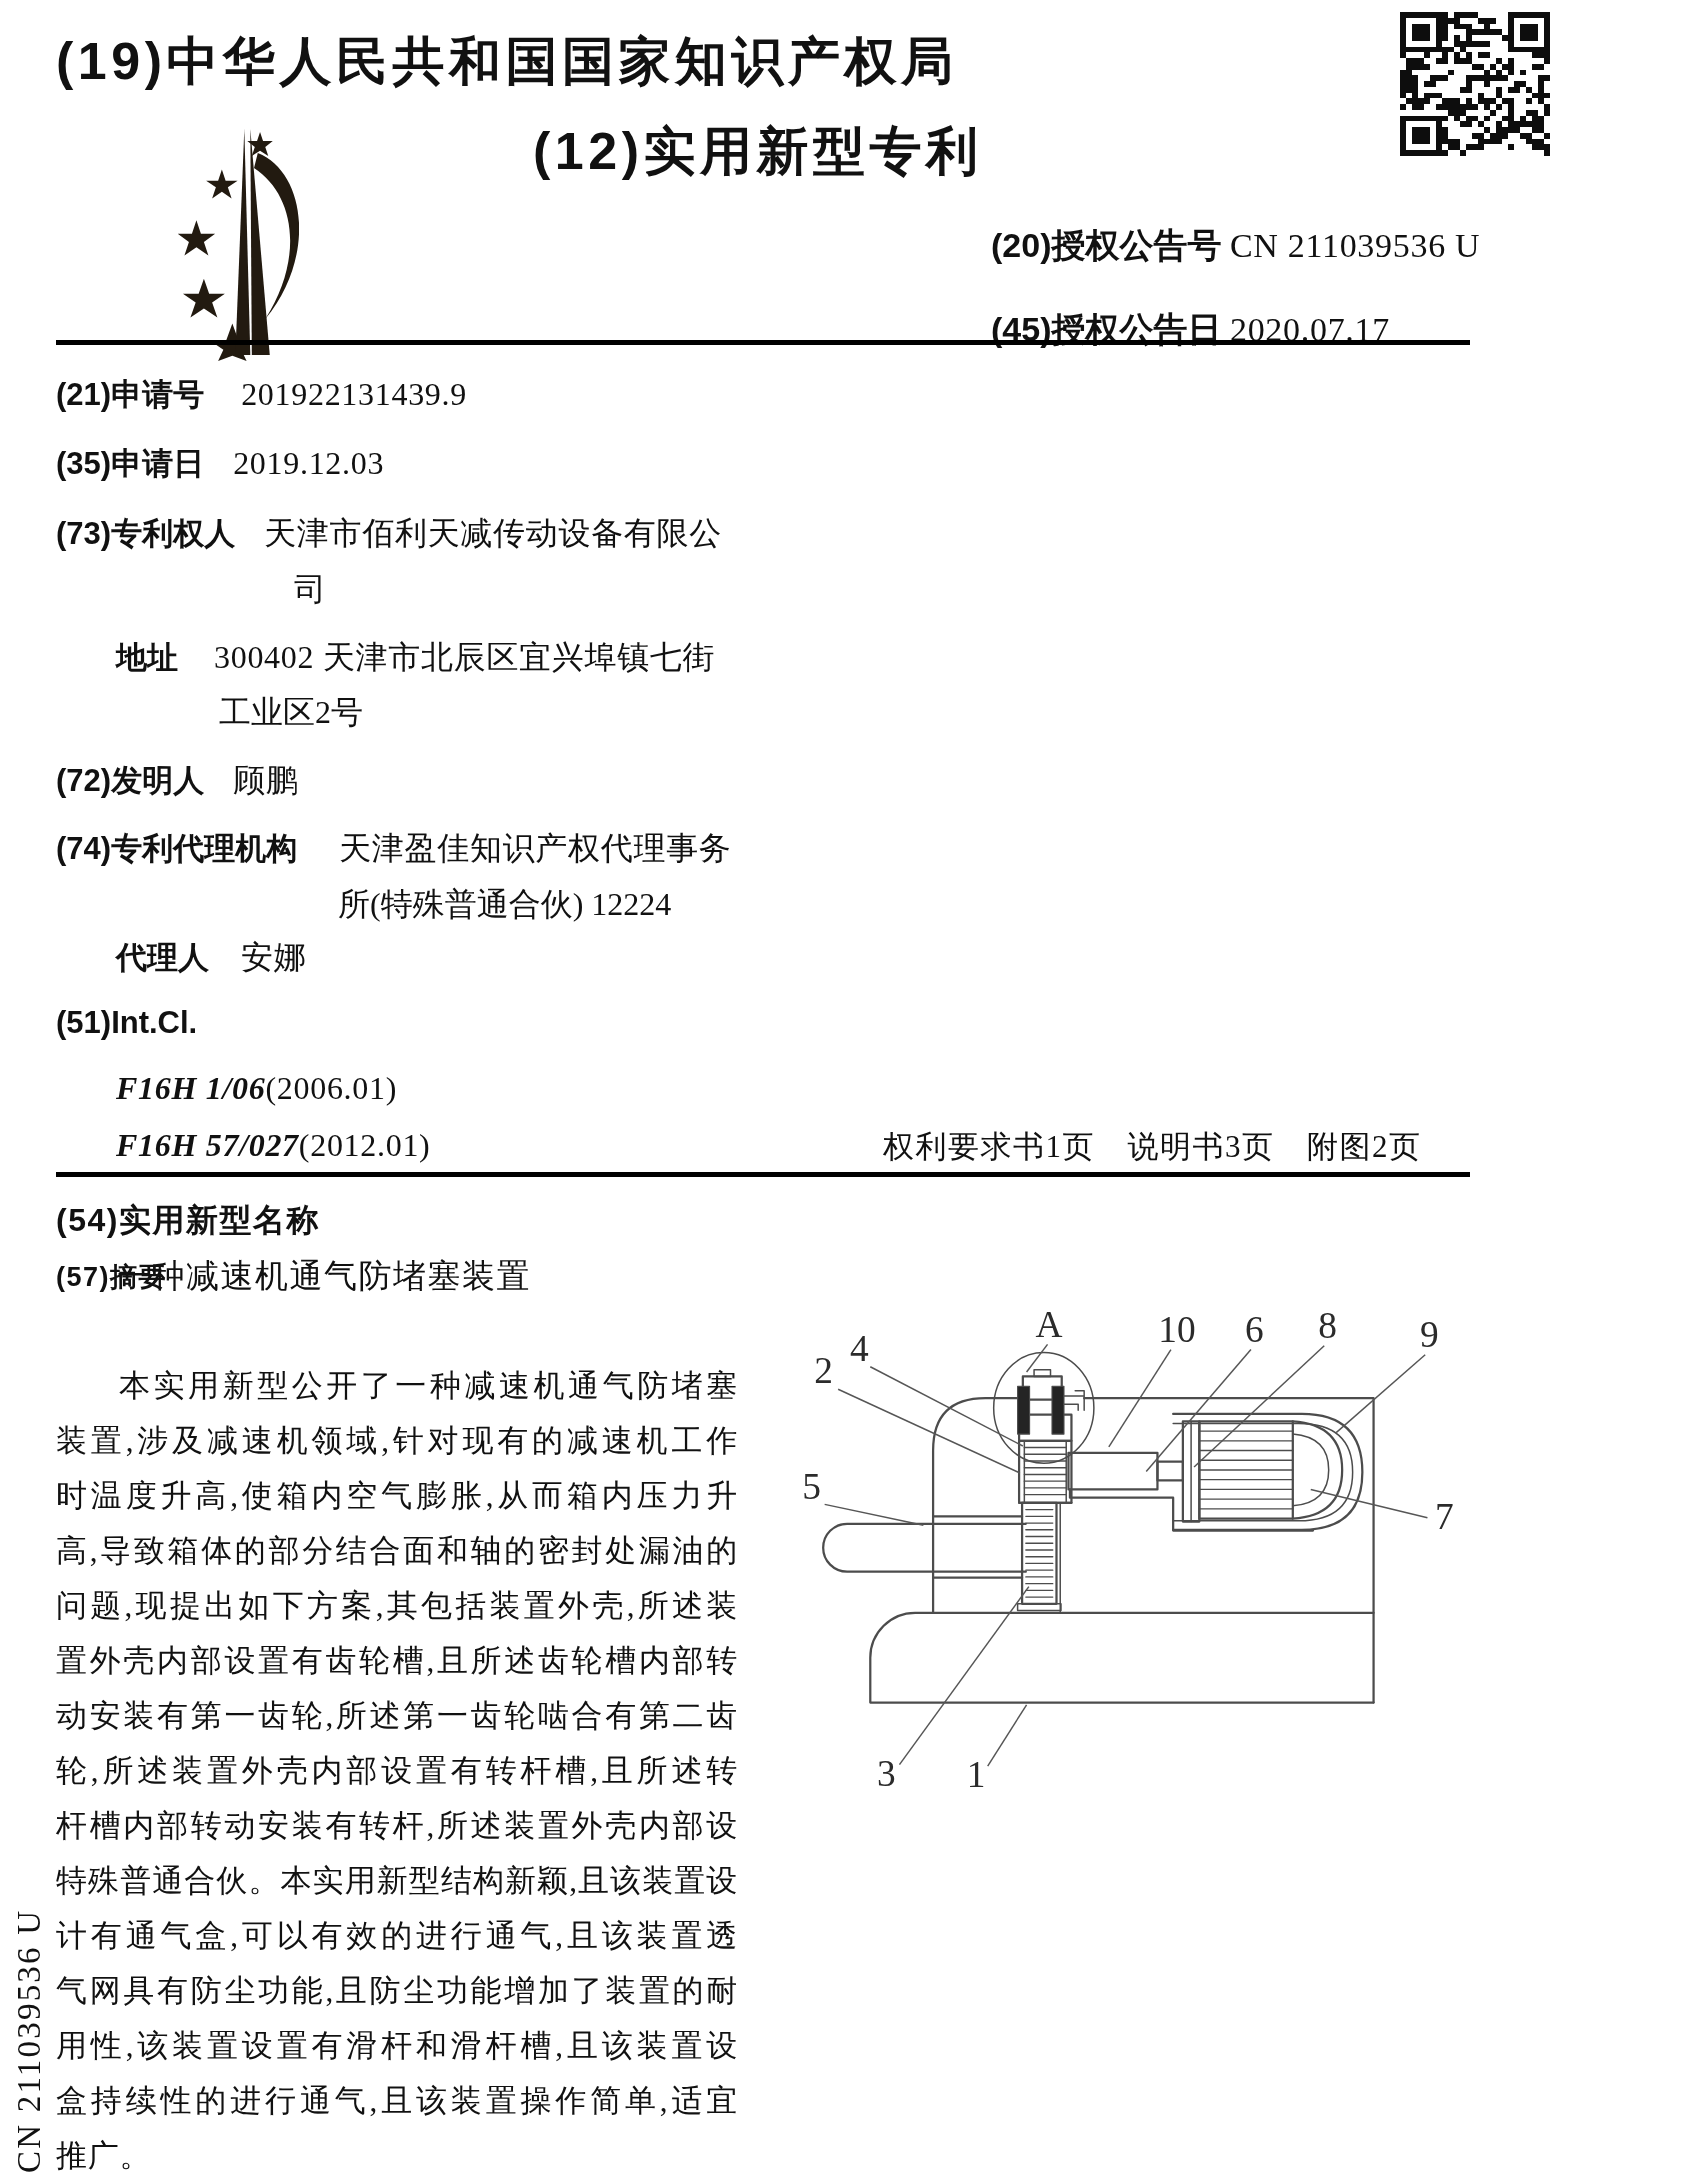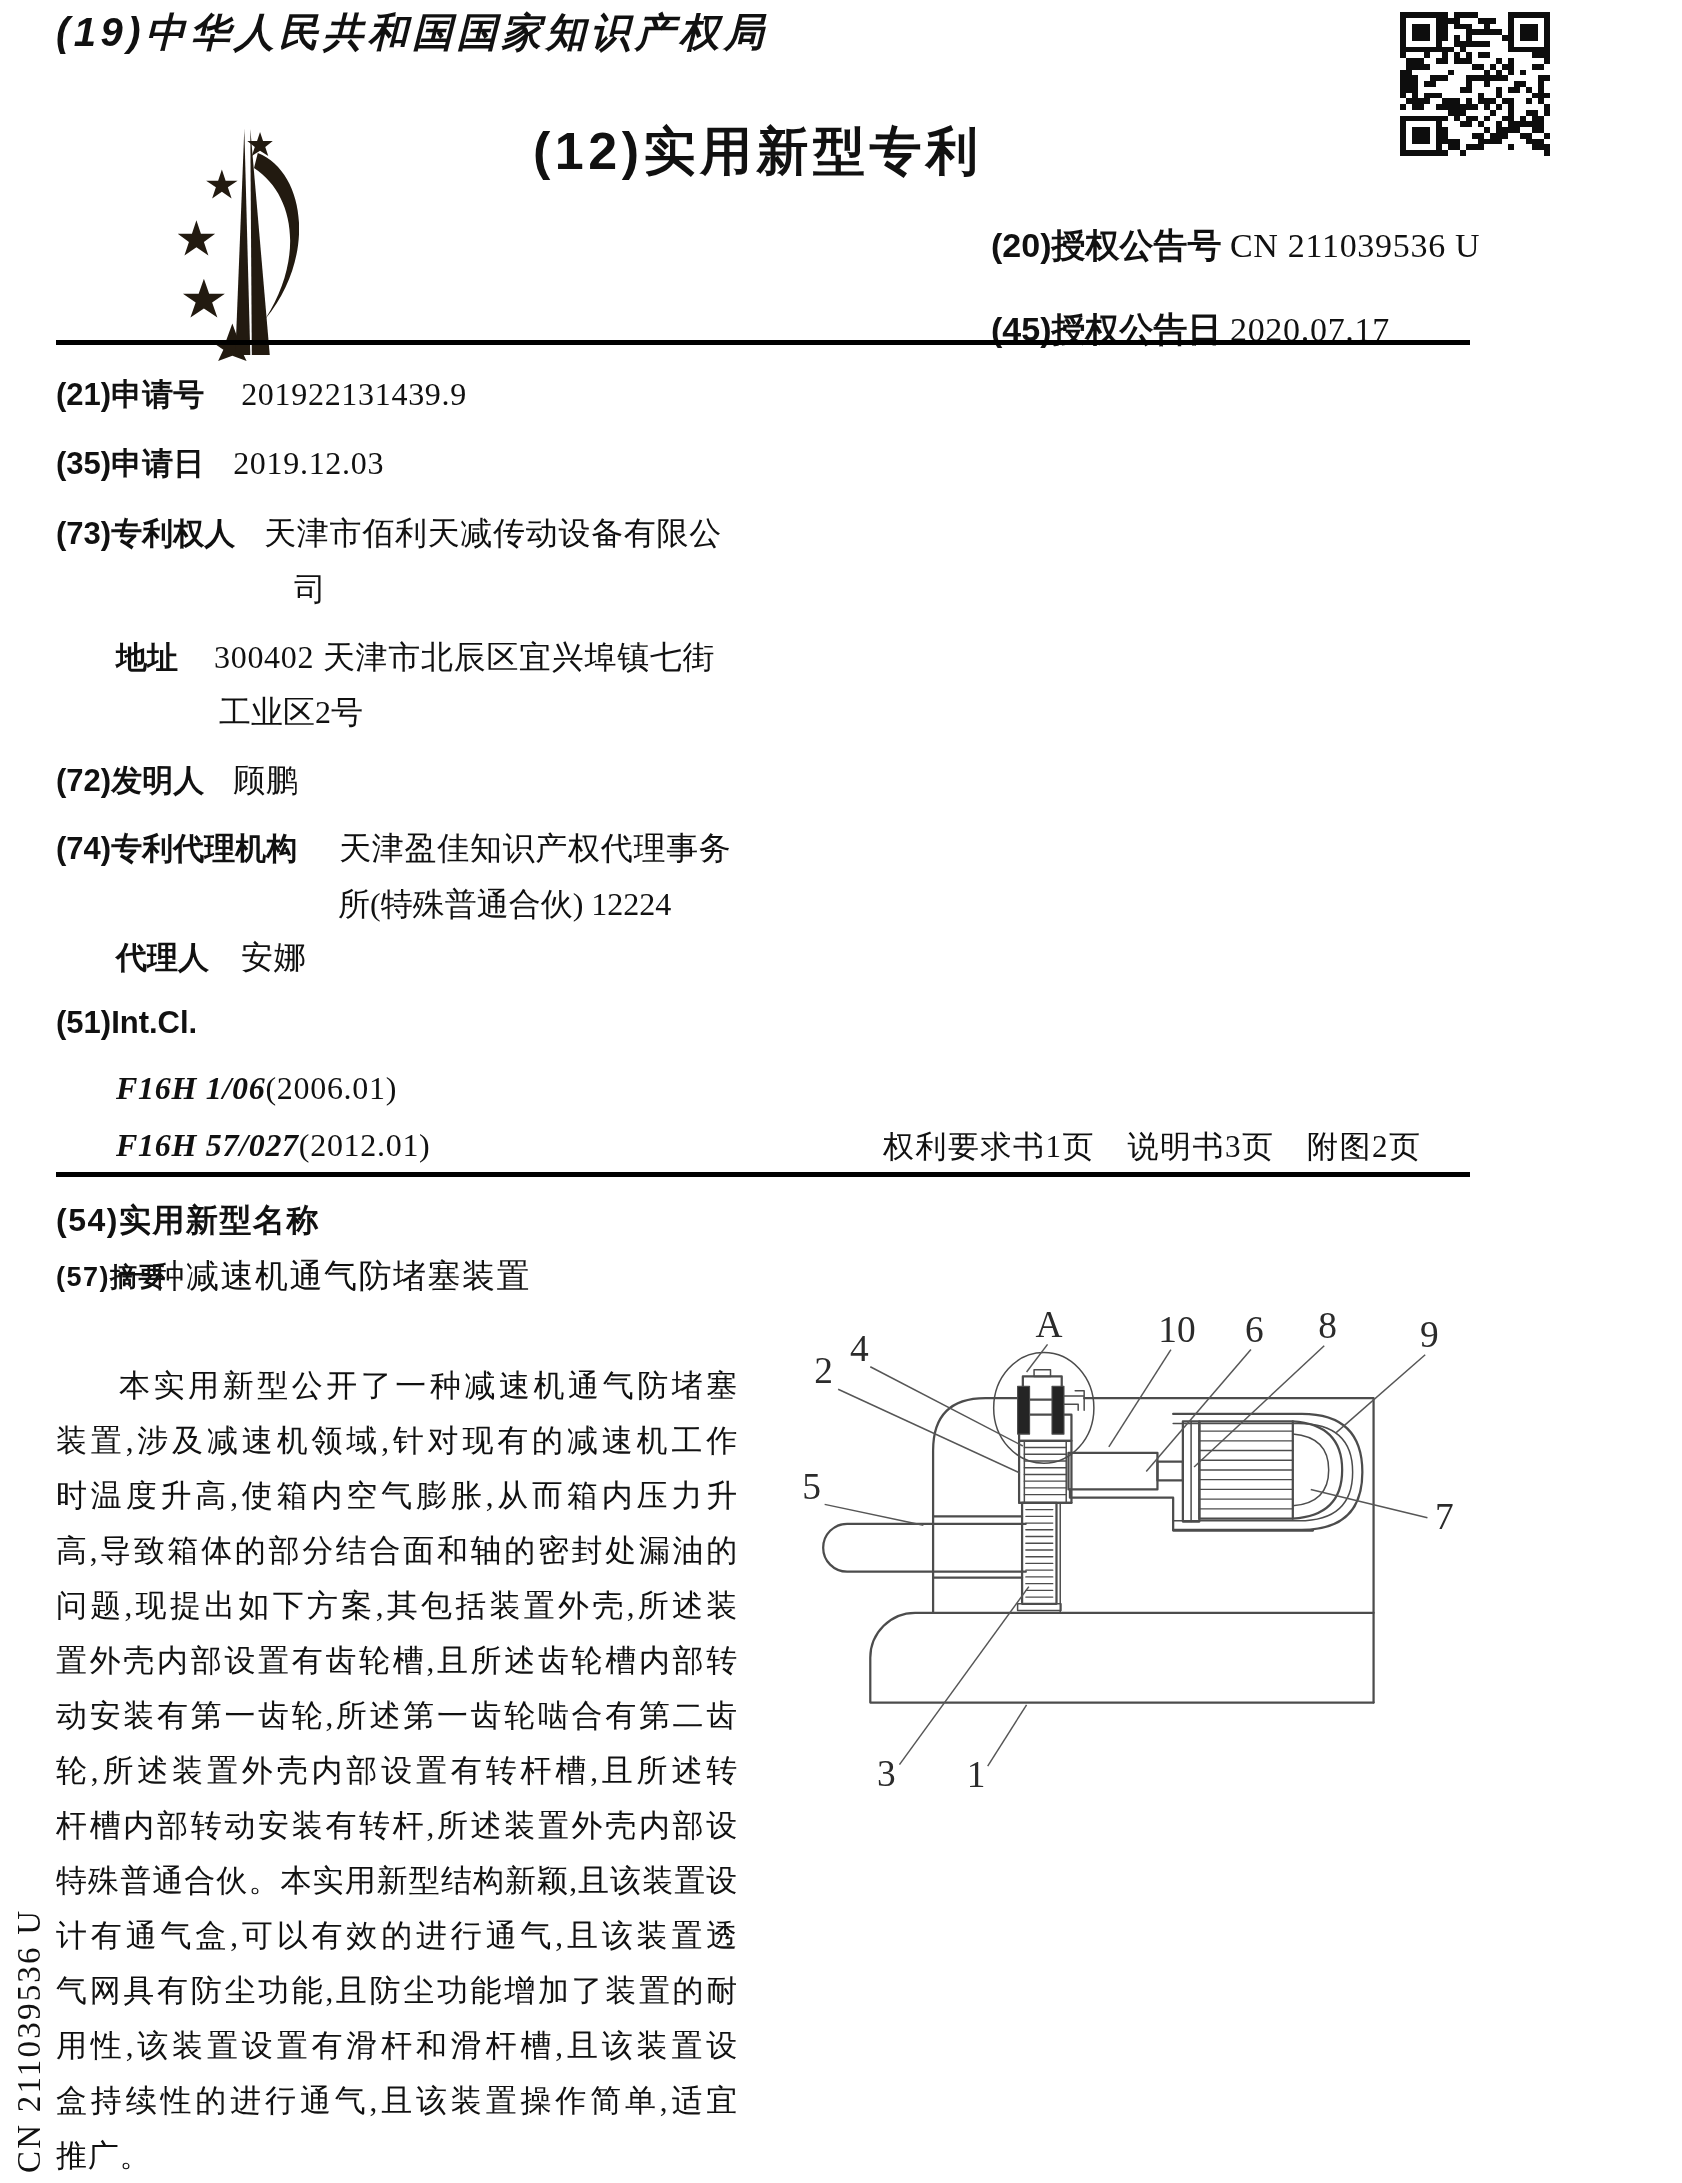--- a/index.html
+++ b/index.html
@@ -10,21 +10,21 @@
     font-family:"Liberation Serif", serif;
     color:#111;
     overflow:hidden;
   }
   .abs { position:absolute; }
   .sans { font-family:"Liberation Sans", sans-serif; }
   .serif { font-family:"Liberation Serif", serif; }
   .b { font-weight:bold; }
 
   
-  .office { left:56px; top:5px; font-size:40px; letter-spacing:4.5px;font-style:italic; }
+  .office { left:56px; top:27px; font-size:52px; letter-spacing:4.5px; }
   .kind-title { left:533px; top:117px; font-size:52px; letter-spacing:4.5px; }
   .pub-line { left:991px; font-size:34px; white-space:nowrap; }
   .pub-line .lab { font-family:"Liberation Sans", sans-serif; font-weight:bold; }
   .pub-line .val { font-family:"Liberation Serif", serif; letter-spacing:0.7px; }
   .rule { left:56px; width:1414px; height:5.2px; background:#000; }
 
   
   .qr {
     left:1400px; top:12px; width:150px; height:144px;
     display:grid;

